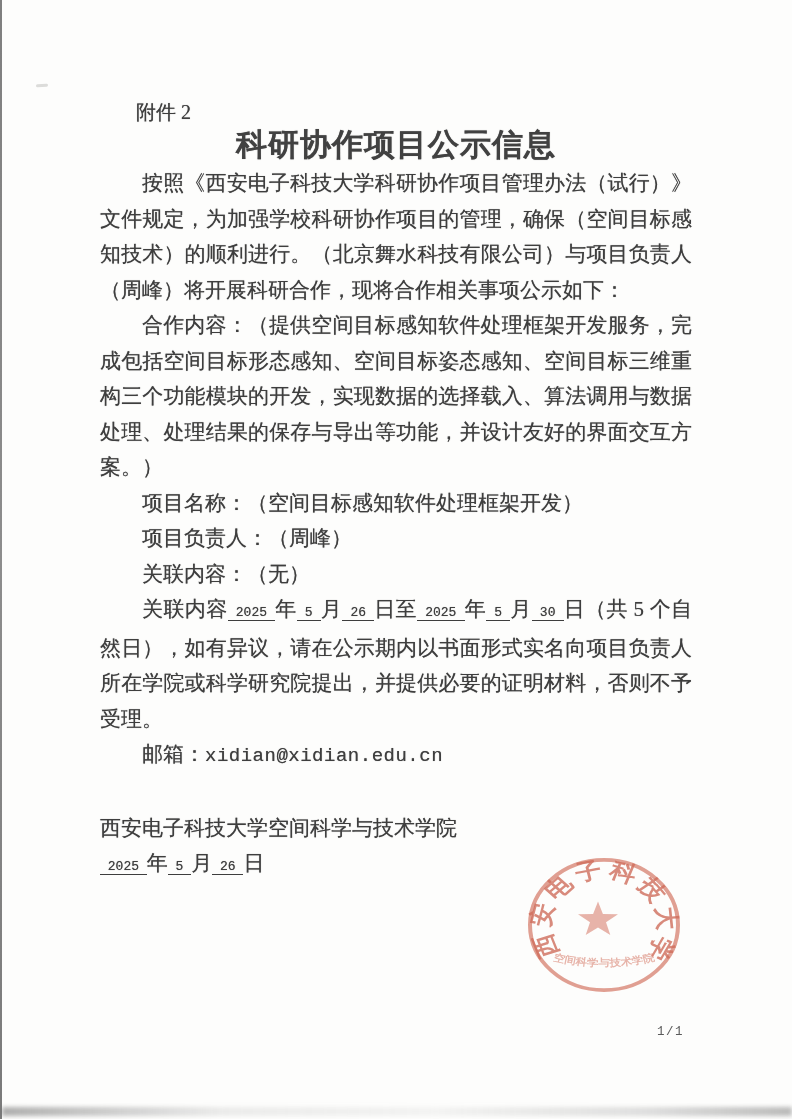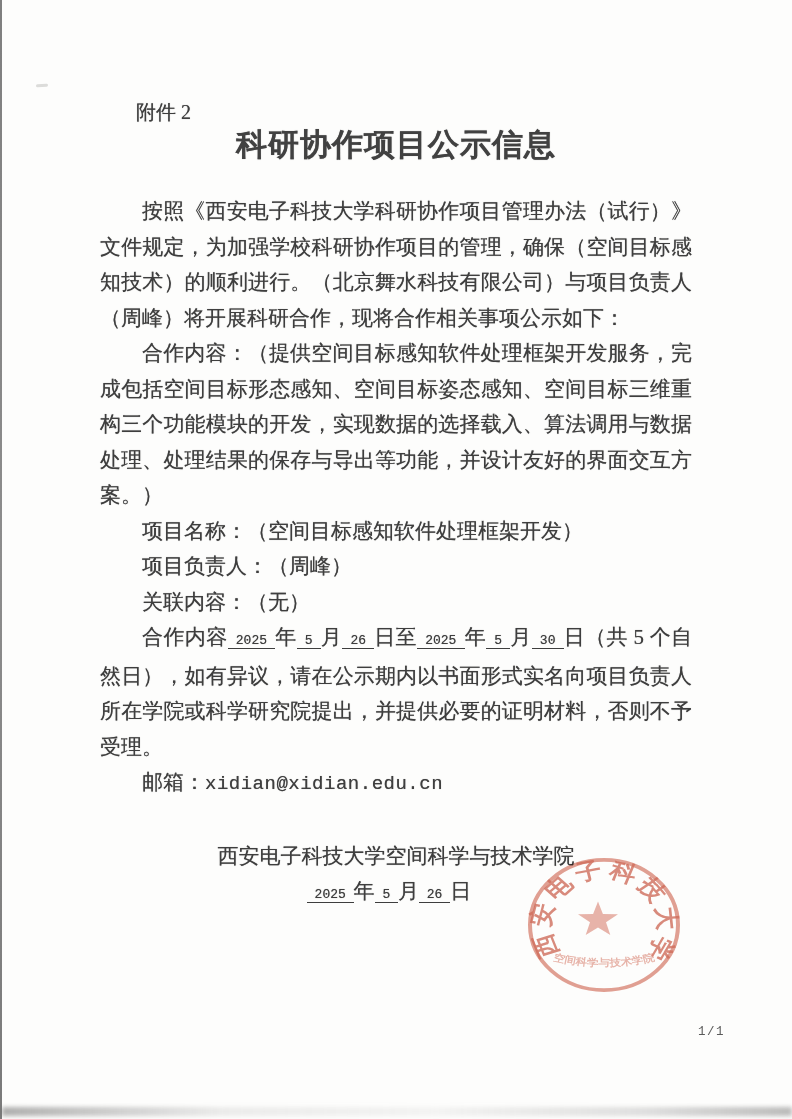--- a/index.html
+++ b/index.html
@@ -17,32 +17,32 @@
       rgba(190,190,190,.15) 55%,rgba(150,150,150,.3) 82%,rgba(120,120,120,.5));
     filter:blur(2px);}
   .speck{position:absolute;left:36px;top:84px;width:12px;height:3px;
     background:#dcdcda;border-radius:2px;transform:rotate(-4deg);}
 
   .content{position:absolute;left:100px;top:100px;width:592px;color:#3e3e3e;
     text-shadow:0 0 .7px rgba(62,62,62,.75);}
   .attachment{font-size:20px;line-height:24px;margin-left:36px;}
   .doc-title{font-size:31px;line-height:42px;font-weight:bold;text-align:center;
     margin:0 0 0 0;color:#414141;letter-spacing:1px;}
-  .body{margin-top:28px;font-size:21px;line-height:35.5px;text-align:justify;}
+  .body{margin-top:0;font-size:21px;line-height:35.5px;text-align:justify;}
   .body p{margin:0;text-indent:2em;}
   .num{font-family:"Liberation Mono","DejaVu Sans Mono",monospace;font-size:13px;}
   .email{font-family:"Liberation Mono","DejaVu Sans Mono",monospace;font-size:19px;
     letter-spacing:.5px;}
   .u{border-bottom:1.5px solid #3e3e3e;white-space:pre;}
-  .signature{margin-top:36px;text-align:center;}
+  .signature{margin-top:36px;text-align:left;}
   .sig-org{white-space:nowrap;}
   .sig-date{padding-right:14px;}
   .page-num{position:absolute;left:657px;top:1025px;
     font-family:"Liberation Mono","DejaVu Sans Mono",monospace;
-    font-size:12.5px;letter-spacing:1.5px;color:#5a5a5a;margin-left:41px;}
+    font-size:12.5px;letter-spacing:1.5px;color:#5a5a5a;}
   
   .stamp{position:absolute;left:504px;top:825px;width:200px;height:200px;
     mix-blend-mode:multiply;opacity:.85;filter:blur(.3px);pointer-events:none;}
   .stamp text{font-family:"Liberation Sans","DejaVu Sans",sans-serif;font-weight:bold;}
 </style>
 </head>
 <body>
 
 <div class="page">
   <div class="edge-left"></div>
@@ -53,21 +53,21 @@
     <div class="attachment">附件 2</div>
     <h1 class="doc-title">科研协作项目公示信息</h1>
 
     <div class="body">
       <p>按照《西安电子科技大学科研协作项目管理办法（试行）》文件规定，为加强学校科研协作项目的管理，确保（空间目标感知技术）的顺利进行。（北京舞水科技有限公司）与项目负责人（周峰）将开展科研合作，现将合作相关事项公示如下：</p>
       <p>合作内容：（提供空间目标感知软件处理框架开发服务，完成包括空间目标形态感知、空间目标姿态感知、空间目标三维重构三个功能模块的开发，实现数据的选择载入、算法调用与数据处理、处理结果的保存与导出等功能，并设计友好的界面交互方案。）</p>
       <p>项目名称：（空间目标感知软件处理框架开发）</p>
       <p>项目负责人：（周峰）</p>
       <p>关联内容：（无）</p>
 
-      <p><span>合作内容</span><span class="u num"> 2025 </span><span>年</span><span class="u num"> 5 </span><span>月</span><span class="u num"> 26 </span><span>日至</span><span class="u num"> 2025 </span><span>年</span><span class="u num"> 5 </span><span>月</span><span class="u num"> 30 </span><span>日</span><span>（共 5 个自然日），如有异议，请在公示期内以书面形式实名向项目负责人所在学院或科学研究院提出，并提供必要的证明材料，否则不予受理。</span></p>
+      <p><span>关联内容</span><span class="u num"> 2025 </span><span>年</span><span class="u num"> 5 </span><span>月</span><span class="u num"> 26 </span><span>日至</span><span class="u num"> 2025 </span><span>年</span><span class="u num"> 5 </span><span>月</span><span class="u num"> 30 </span><span>日</span><span>（共 5 个自然日），如有异议，请在公示期内以书面形式实名向项目负责人所在学院或科学研究院提出，并提供必要的证明材料，否则不予受理。</span></p>
 
       <p><span>邮箱：</span><span class="email">xidian@xidian.edu.cn</span></p>
 
       <div class="signature">
         <div class="sig-org">西安电子科技大学空间科学与技术学院</div>
         <div class="sig-date"><span class="u num"> 2025 </span><span>年</span><span class="u num"> 5 </span><span>月</span><span class="u num"> 26 </span><span>日</span></div>
       </div>
     </div>
   </div>
 

